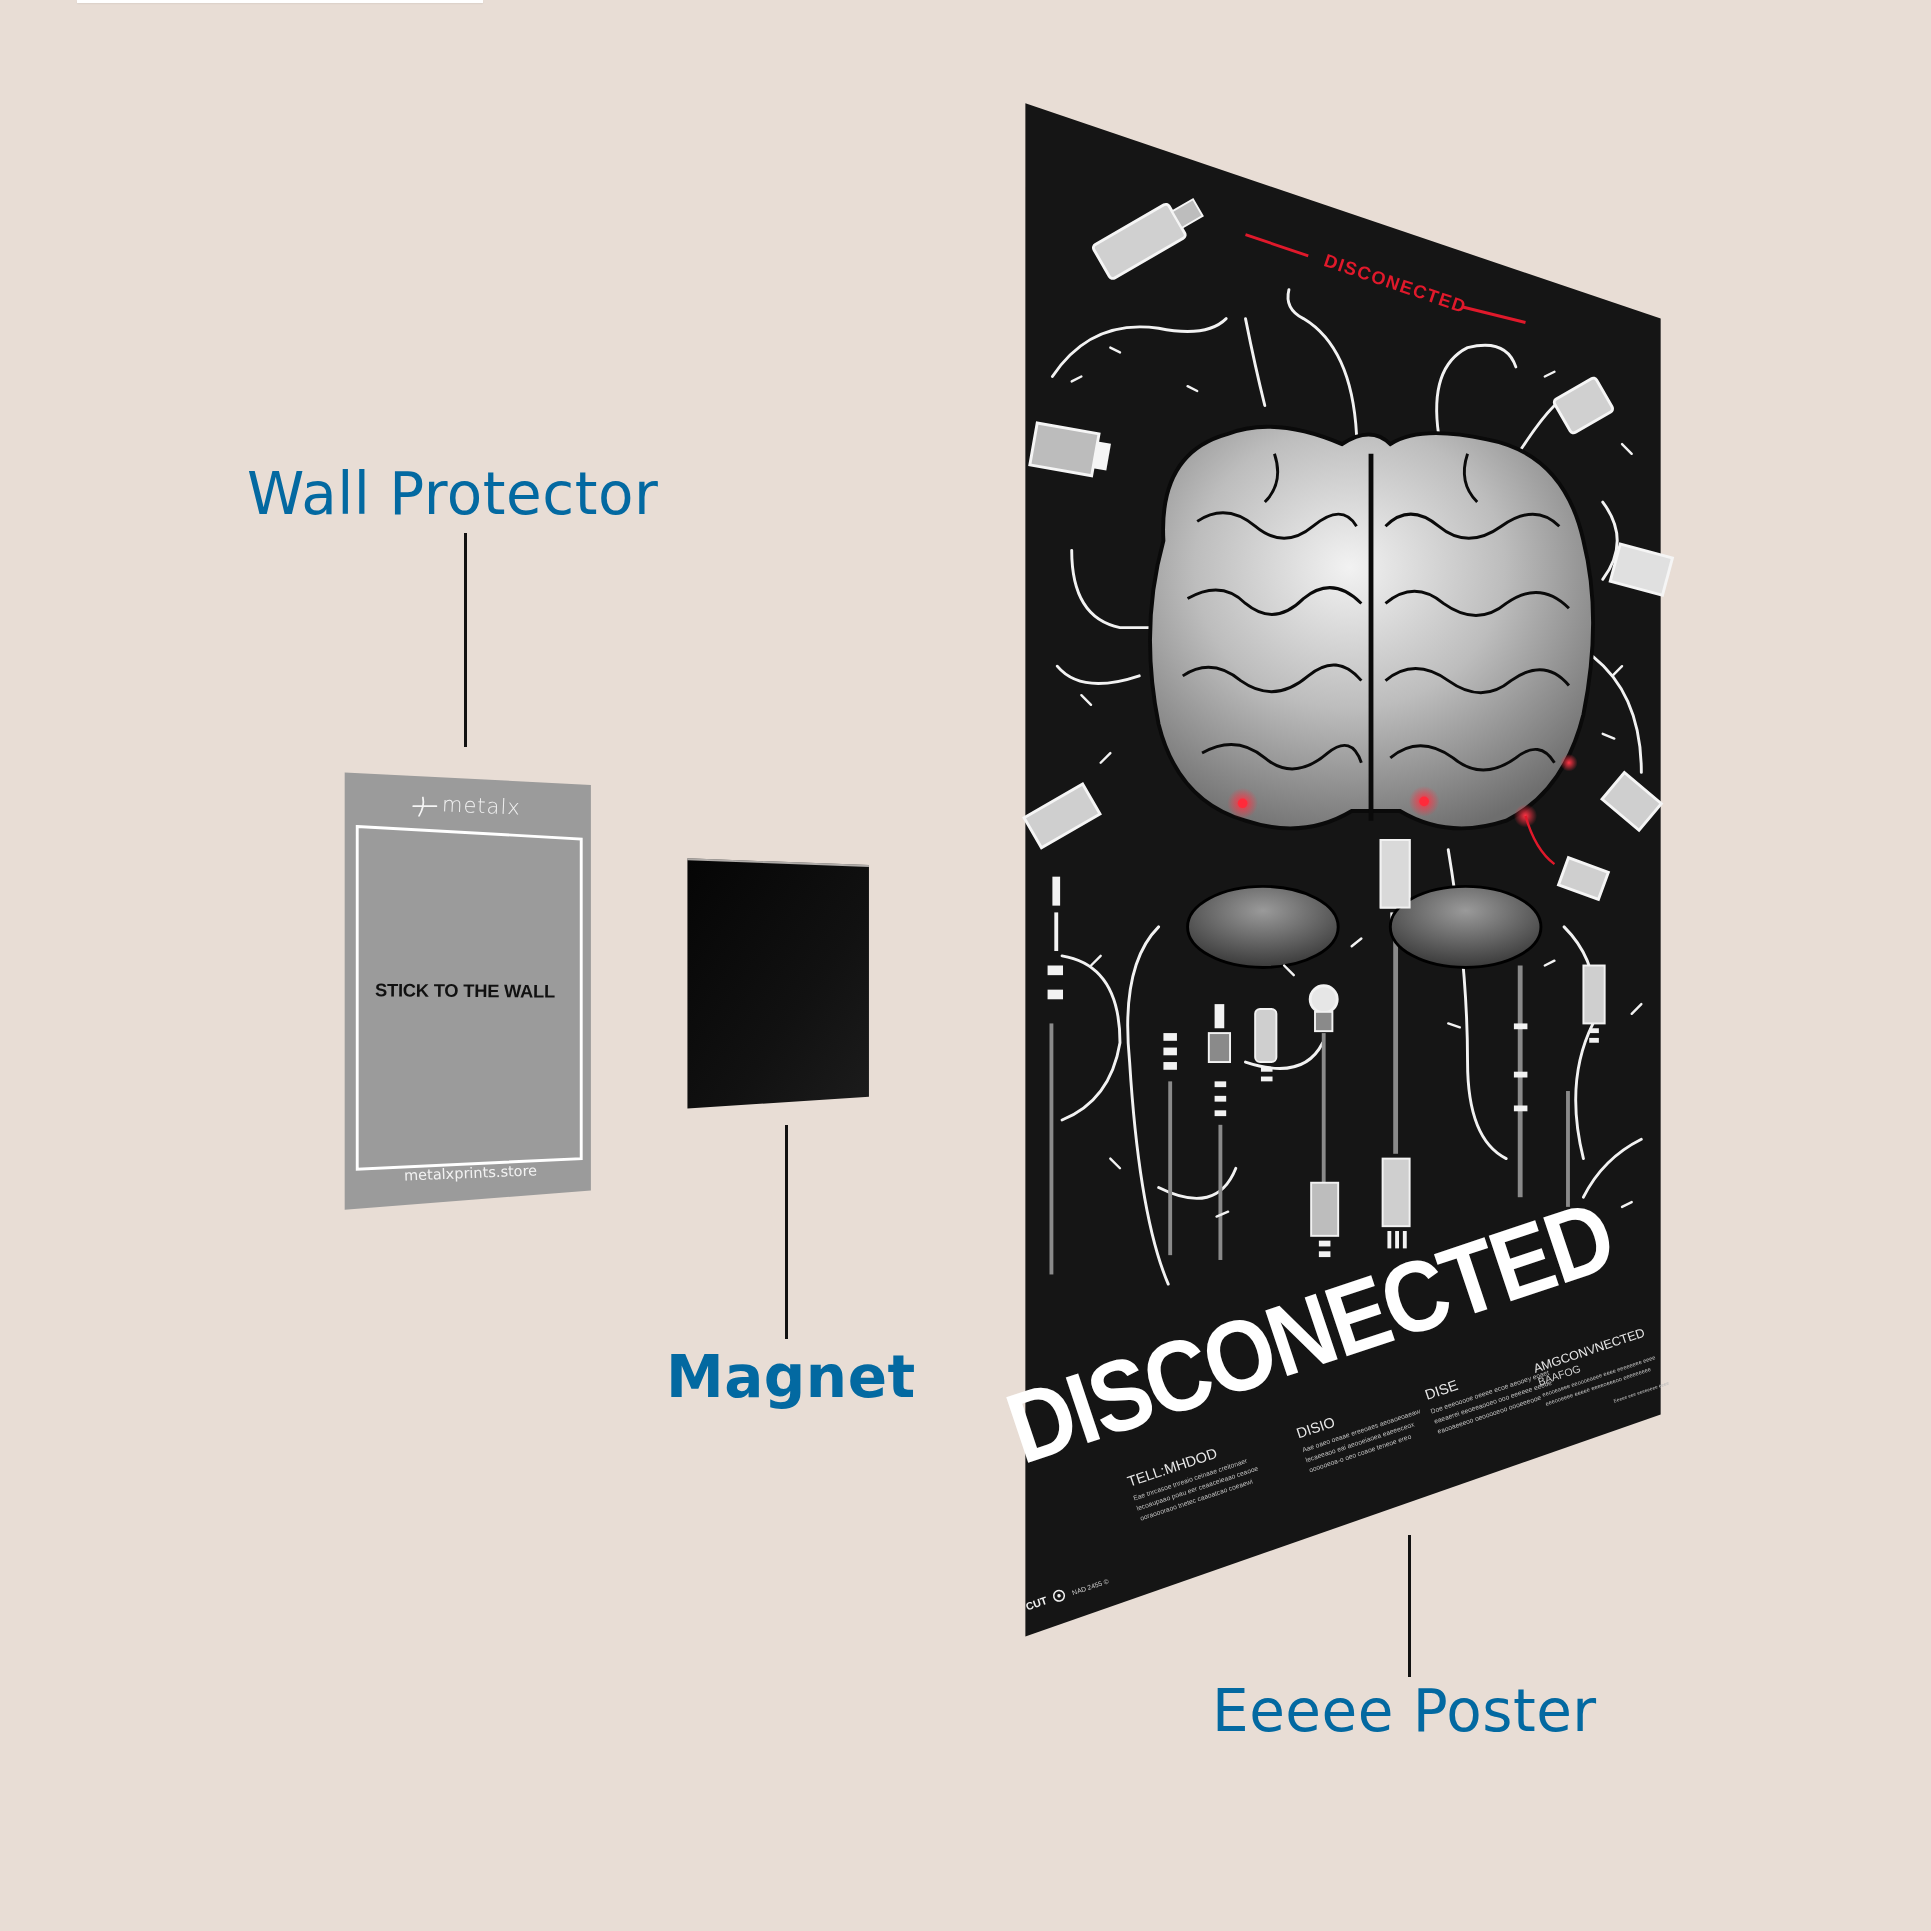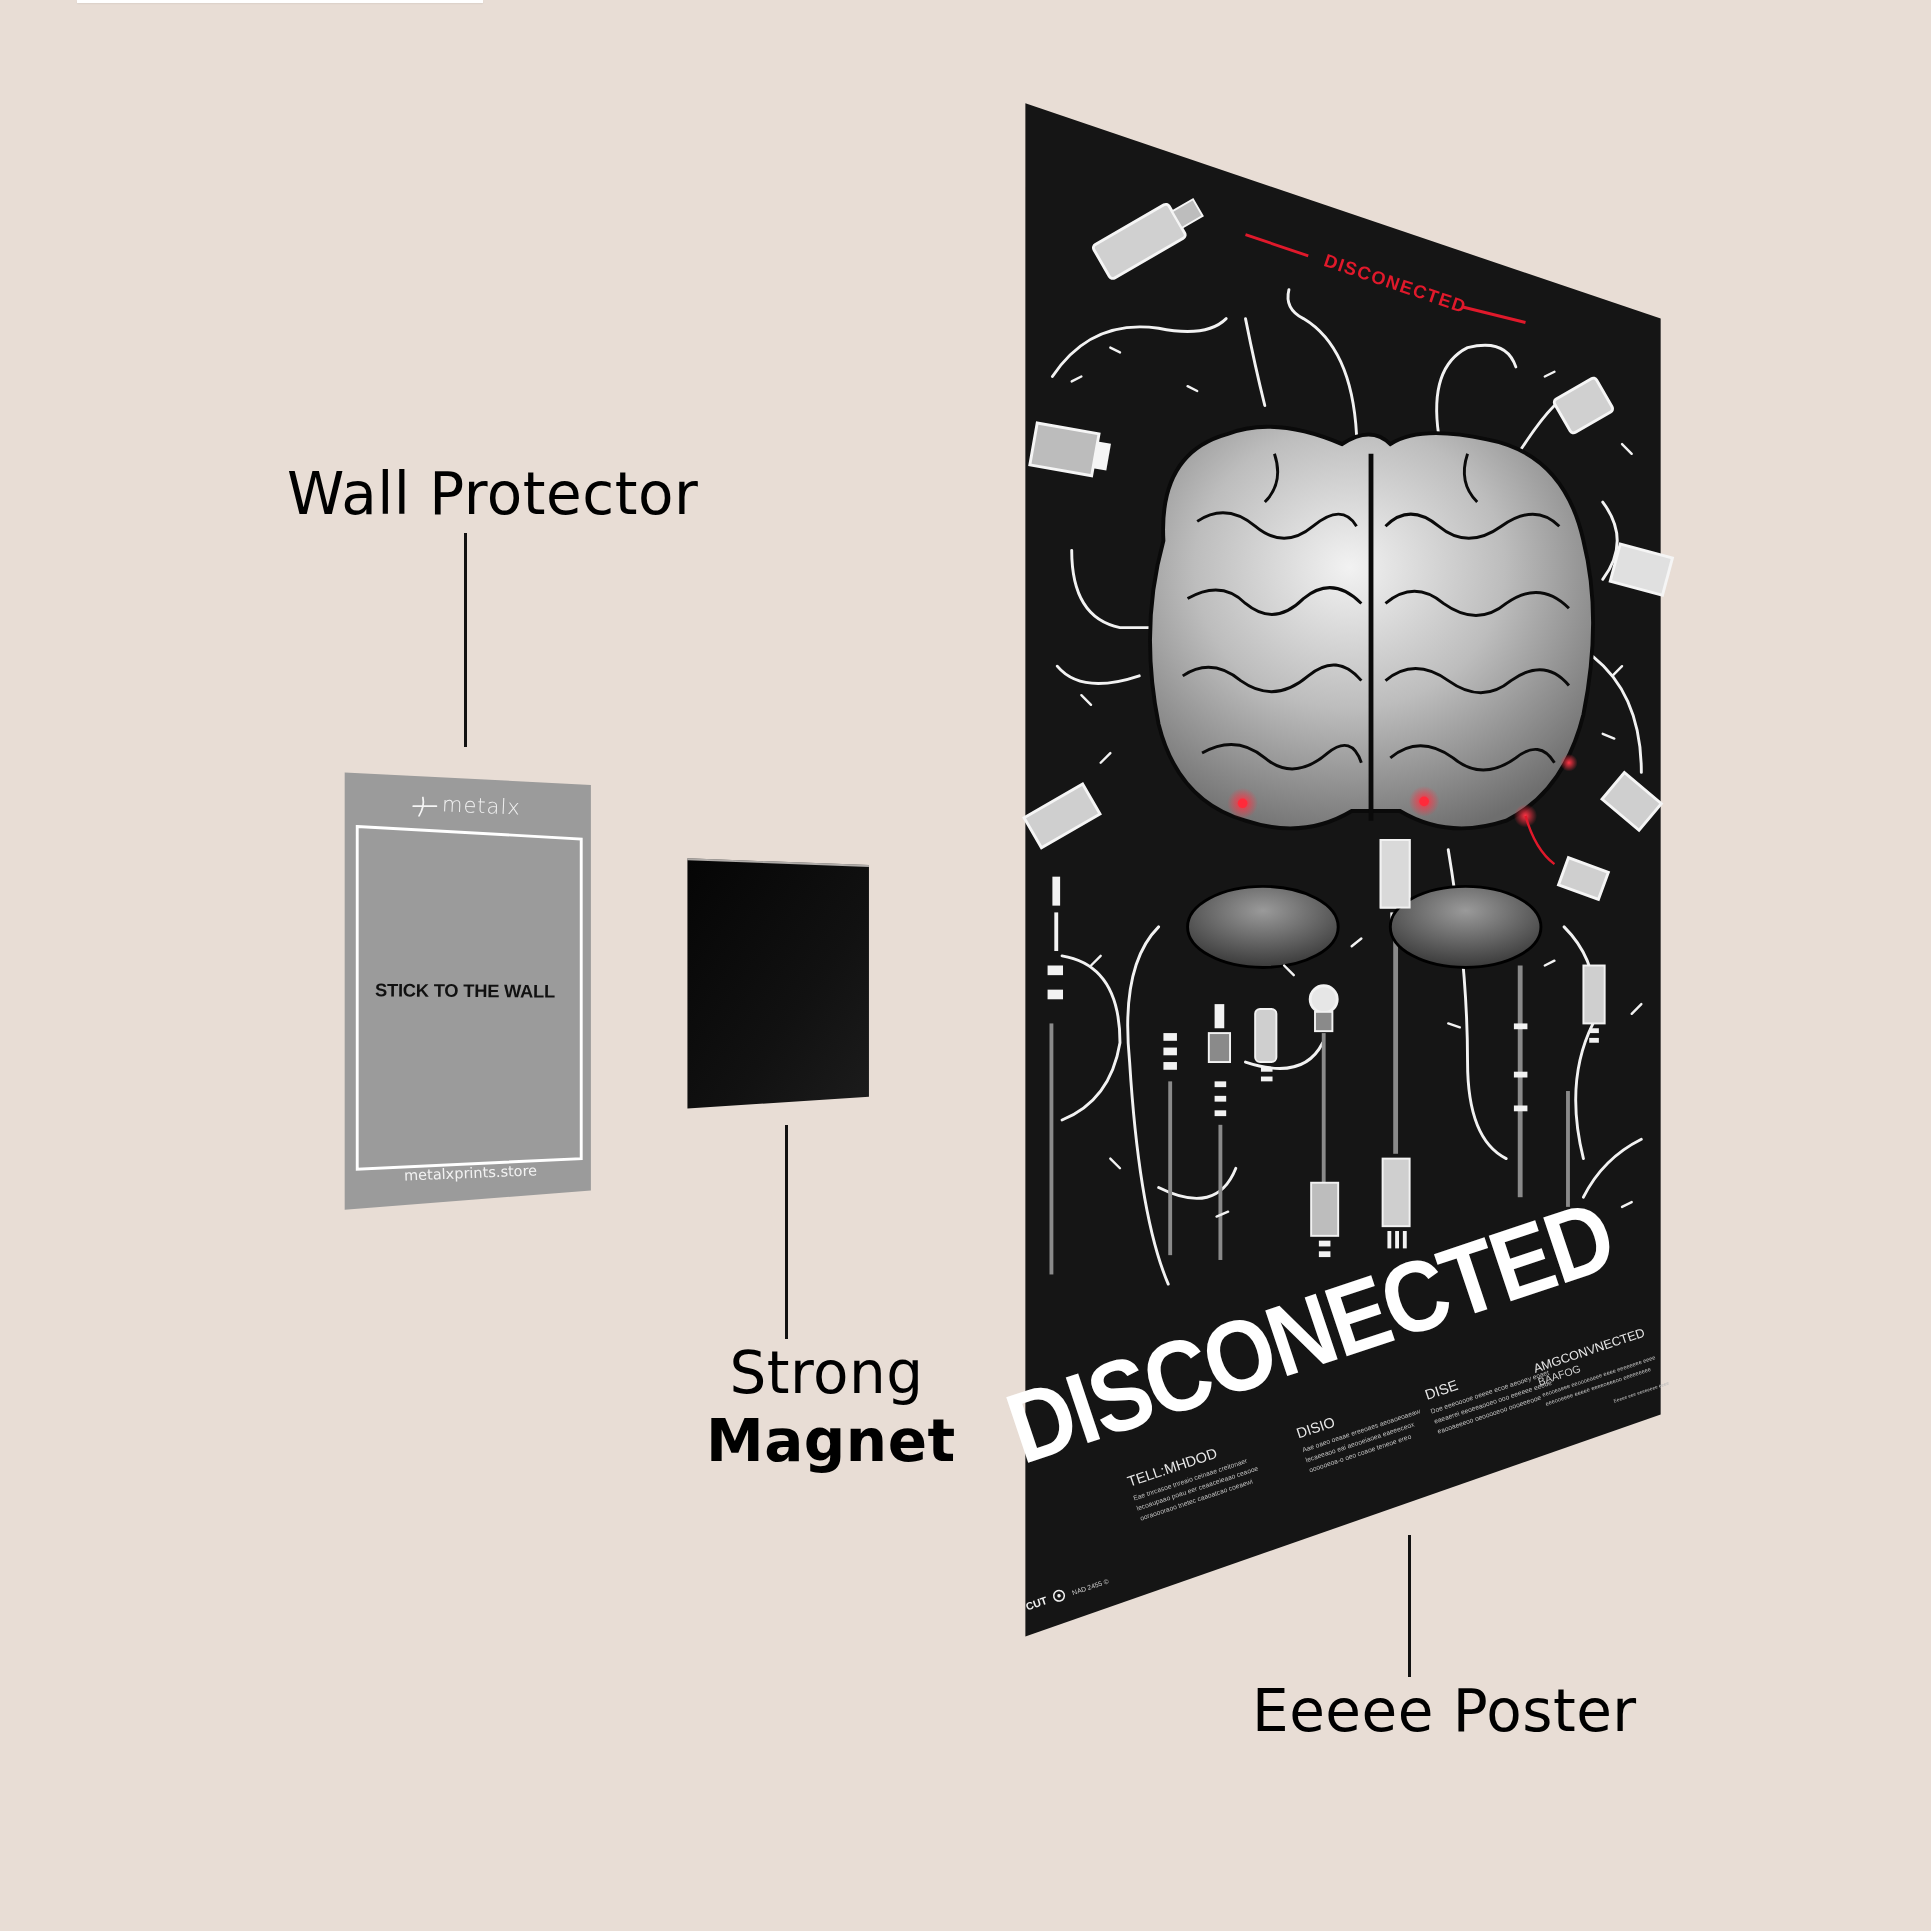--- a/index.html
+++ b/index.html
@@ -10,27 +10,26 @@
     overflow: hidden;
     font-family: "DejaVu Sans", "Liberation Sans", sans-serif;
   }
   .top-strip {
     position: absolute; left: 77px; top: 0; width: 406px; height: 2.9px;
     background: #ffffff;
     box-shadow: 0 1px 1.9px rgba(0,0,0,0.06);
   }
   .label {
     position: absolute;
-    color: #000000;
+    color: #0369a1;
     font-family: "DejaVu Sans", sans-serif;
     font-weight: 400;
     letter-spacing: 0.5px;
     line-height: 1.1;
     white-space: nowrap;
-    margin-left: 40px;
   }
   .leader {
     position: absolute;
     width: 2.9px;
     background: #111111;
   }
   .scene { position: absolute; left: 0; top: 0; }
 
   
   .wp-text { font-family: "Liberation Sans", sans-serif; }
@@ -38,21 +37,20 @@
 </head>
 <body>
 
 <div class="top-strip"></div>
 
 <div class="label" style="left:247px; top:463px; font-size:58px;">Wall Protector</div>
 <div class="leader" style="left:464px; top:533px; height:214px;"></div>
 
 <div class="leader" style="left:785px; top:1125px; height:214px;"></div>
 <div class="label" style="left:666px; top:1342px; font-size:58px; text-align:center; width:241px;">
-  <div>Strong</div>
   <div style="margin-top:3.9px;font-weight:bold;">Magnet</div>
 </div>
 
 <div class="leader" style="left:1408px; top:1535px; height:142px;"></div>
 <div class="label" style="left:1212px; top:1680px; font-size:58px;">Eeeee Poster</div>
 
 <svg class="scene" width="1931" height="1931" viewBox="0 0 2000 2000" xmlns="http://www.w3.org/2000/svg">
   <defs>
     <linearGradient id="magGrad" x1="0" y1="0" x2="1" y2="1">
       <stop offset="0" stop-color="#050505"></stop>

